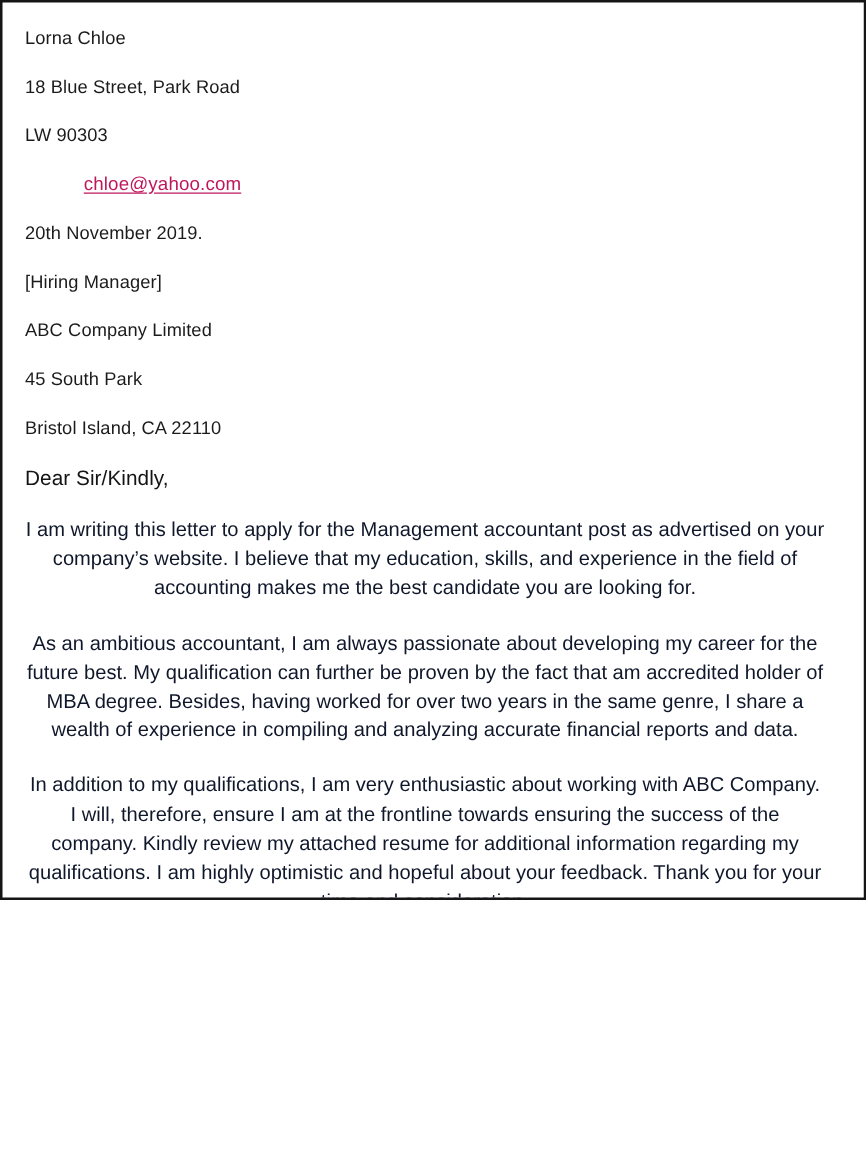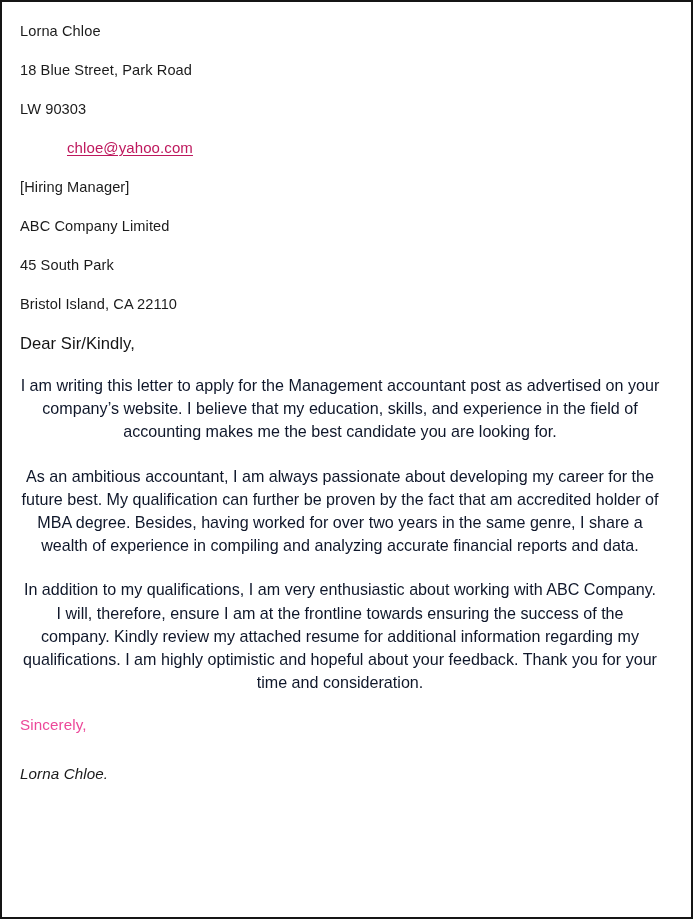--- a/index.html
+++ b/index.html
@@ -7,21 +7,21 @@
     padding: 0;
     background: #ffffff;
   }
   body {
     font-family: "Liberation Sans", sans-serif;
     -webkit-font-smoothing: antialiased;
   }
   #page {
     position: relative;
     width: 693px;
-    height: 919px;
+    height: 720px;
     box-sizing: border-box;
     background: #ffffff;
     border: 2px solid #151515;
     overflow: hidden;
   }
   #sheet {
     position: absolute;
     left: 0;
     top: 0;
     right: 0;
@@ -97,20 +97,21 @@
 <body>
 
 <div id="page">
   <div id="sheet">
 
     <div class="addr-block">
       <p class="addr-line">Lorna Chloe</p>
       <p class="addr-line">18 Blue Street, Park Road</p>
       <p class="addr-line">LW 90303</p>
       <p class="addr-line email"><span class="email-link">chloe@yahoo.com</span></p>
+      <p class="addr-line">20th November 2019.</p>
     </div>
 
     <div class="addr-block" style="margin-top:0">
       <p class="addr-line">[Hiring Manager]</p>
       <p class="addr-line">ABC Company Limited</p>
       <p class="addr-line">45 South Park</p>
       <p class="addr-line">Bristol Island, CA 22110</p>
     </div>
 
     <p class="salutation">Dear Sir/Kindly,</p>

